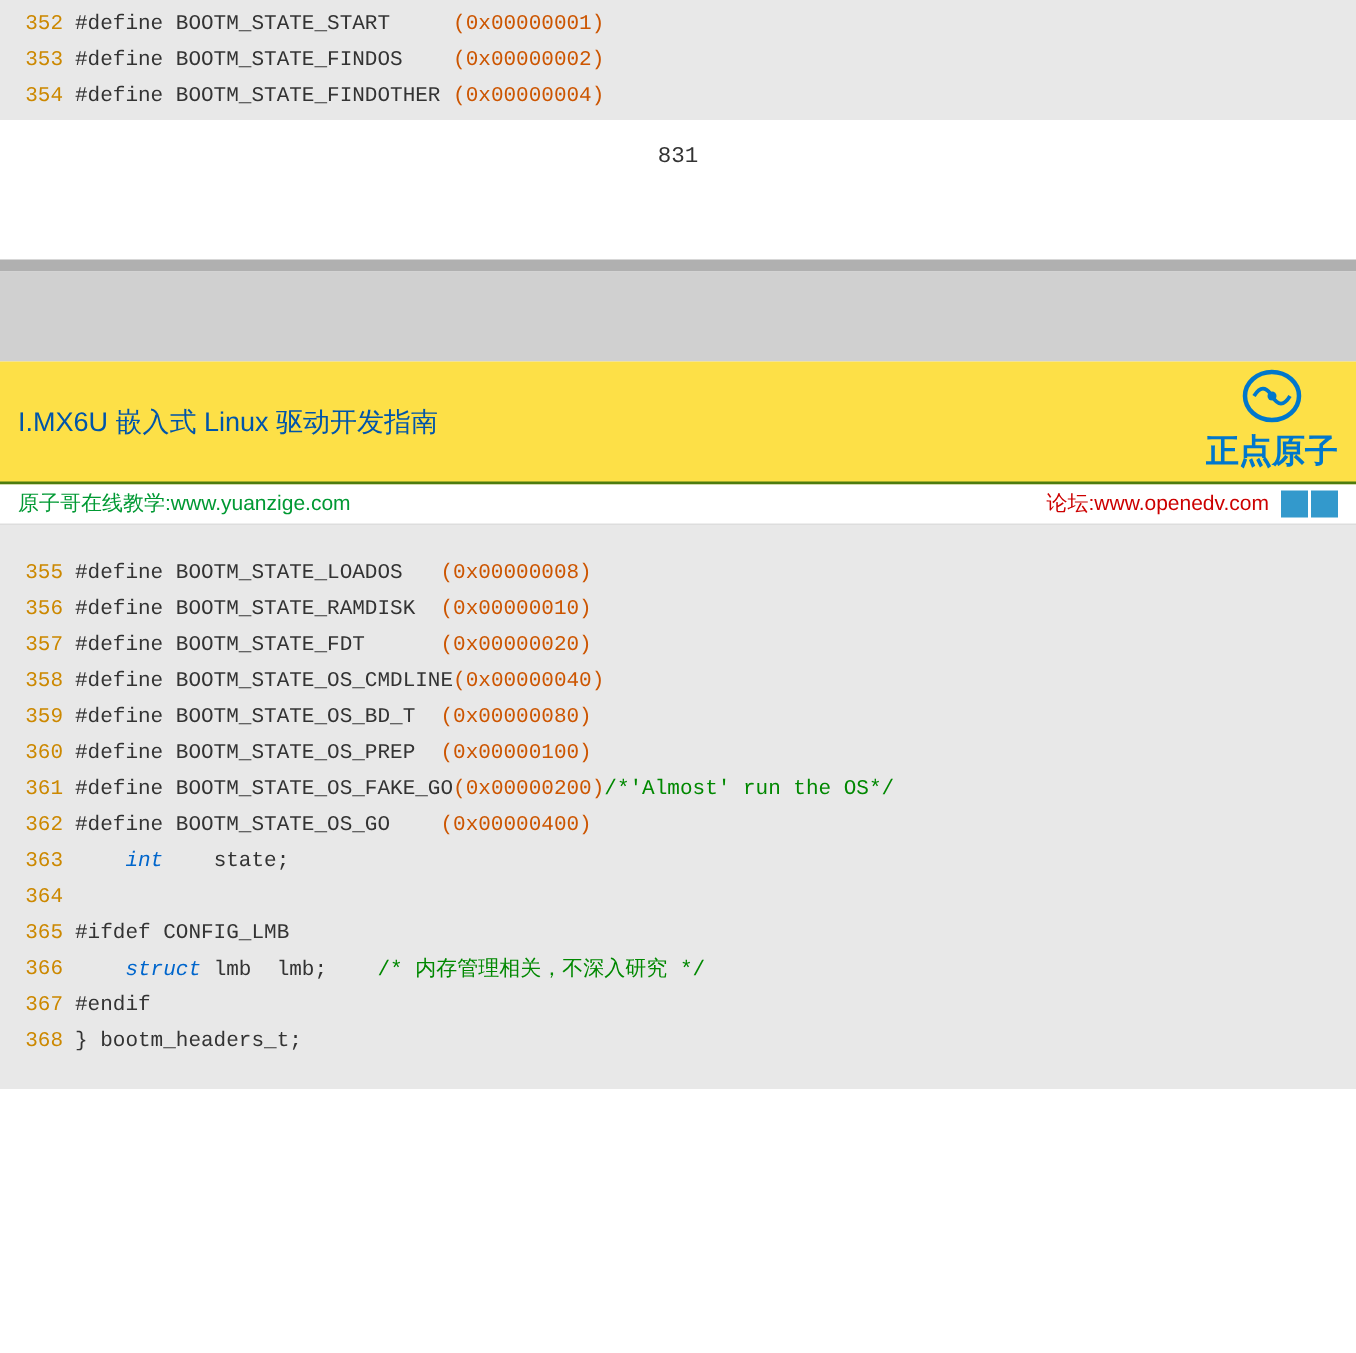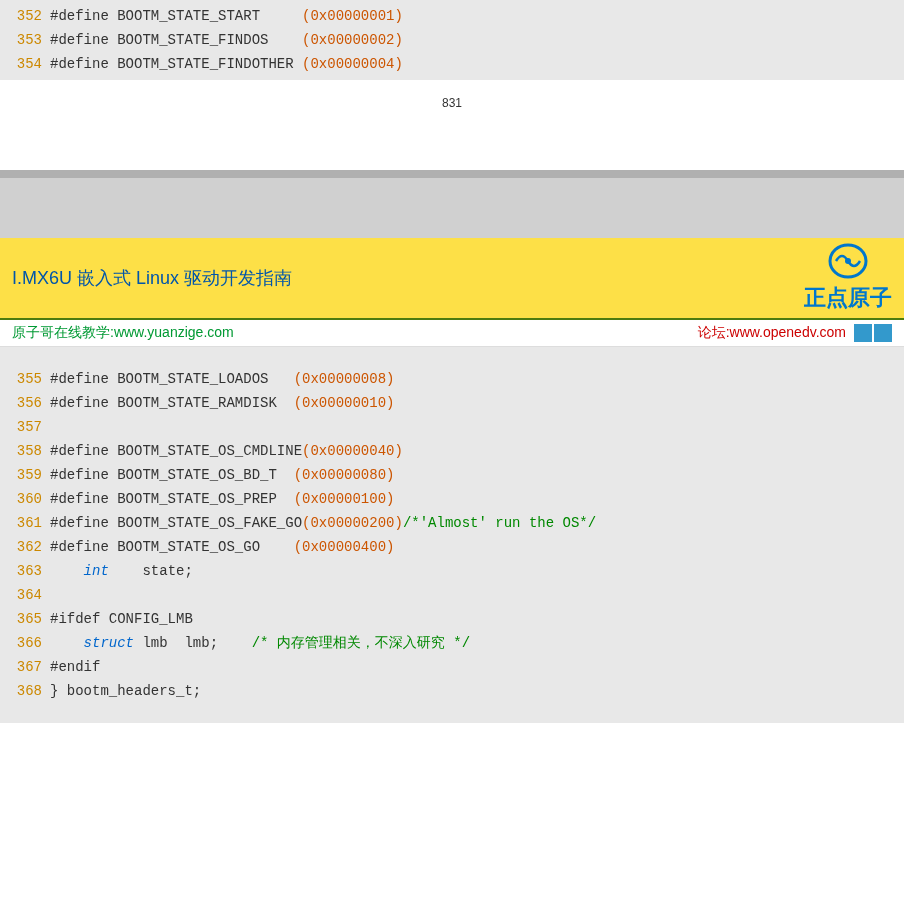--- a/index.html
+++ b/index.html
@@ -46,23 +46,23 @@
     .kw-val { color: #cc5500; }
     .kw-int { color: #0066cc; font-style: italic; }
     .kw-struct { color: #0066cc; font-style: italic; }
     .kw-ifdef { color: #333; }
     .kw-comment { color: #008800; }
 
     .page-num-area {
       background: #fff;
       text-align: center;
       padding: 16px 0 60px 0;
-      font-size: 12px;
+      font-size: 15px;
       color: #333;
-      font-family: Liberation Sans, sans-serif;
+      font-family: Liberation Mono, monospace;
     }
 
     .separator {
       height: 8px;
       background: #b0b0b0;
     }
 
     .page-gap {
       background: #d0d0d0;
       height: 60px;
@@ -202,20 +202,21 @@
     <span class="line-content"><span class="kw-define">#define BOOTM_STATE_LOADOS   </span><span class="kw-val">(0x00000008)</span></span>
   </div>
 
   <div class="code-line">
     <span class="line-num">356</span>
     <span class="line-content"><span class="kw-define">#define BOOTM_STATE_RAMDISK  </span><span class="kw-val">(0x00000010)</span></span>
   </div>
 
   <div class="code-line">
     <span class="line-num">357</span>
+    <span class="line-content"><span class="kw-define">#define BOOTM_STATE_FDT      </span><span class="kw-val">(0x00000020)</span></span>
   </div>
 
   <div class="code-line">
     <span class="line-num">358</span>
     <span class="line-content"><span class="kw-define">#define BOOTM_STATE_OS_CMDLINE</span><span class="kw-val">(0x00000040)</span></span>
   </div>
 
   <div class="code-line">
     <span class="line-num">359</span>
     <span class="line-content"><span class="kw-define">#define BOOTM_STATE_OS_BD_T  </span><span class="kw-val">(0x00000080)</span></span>

